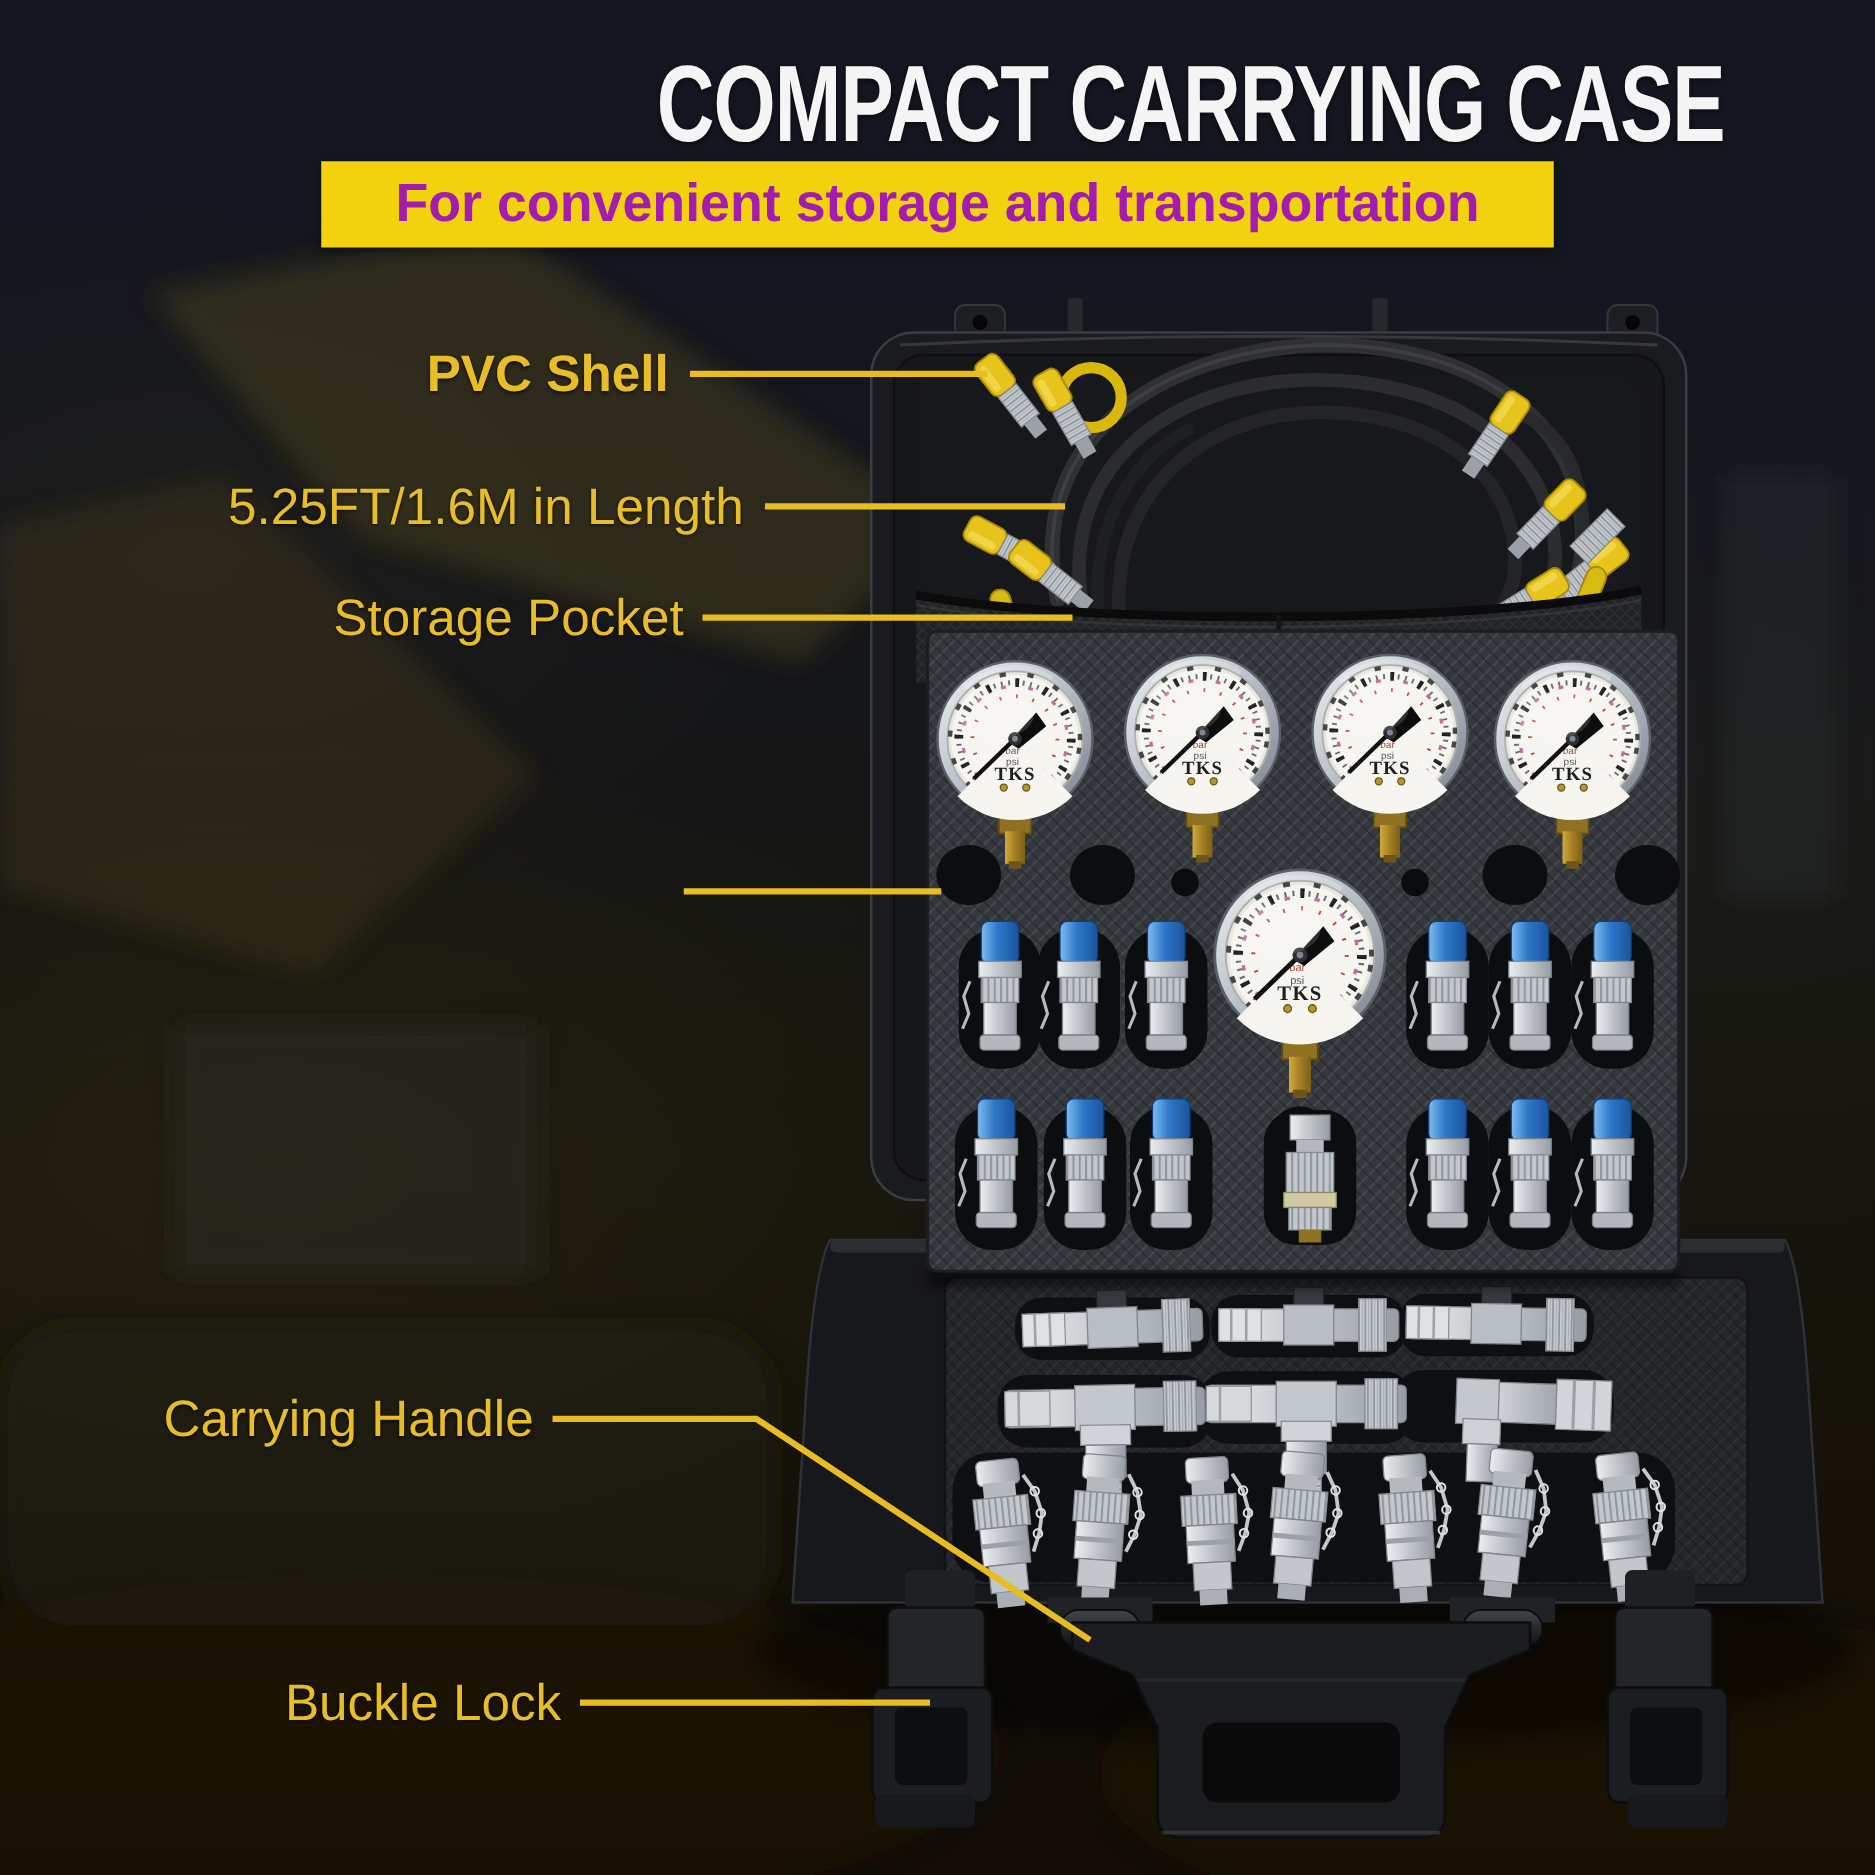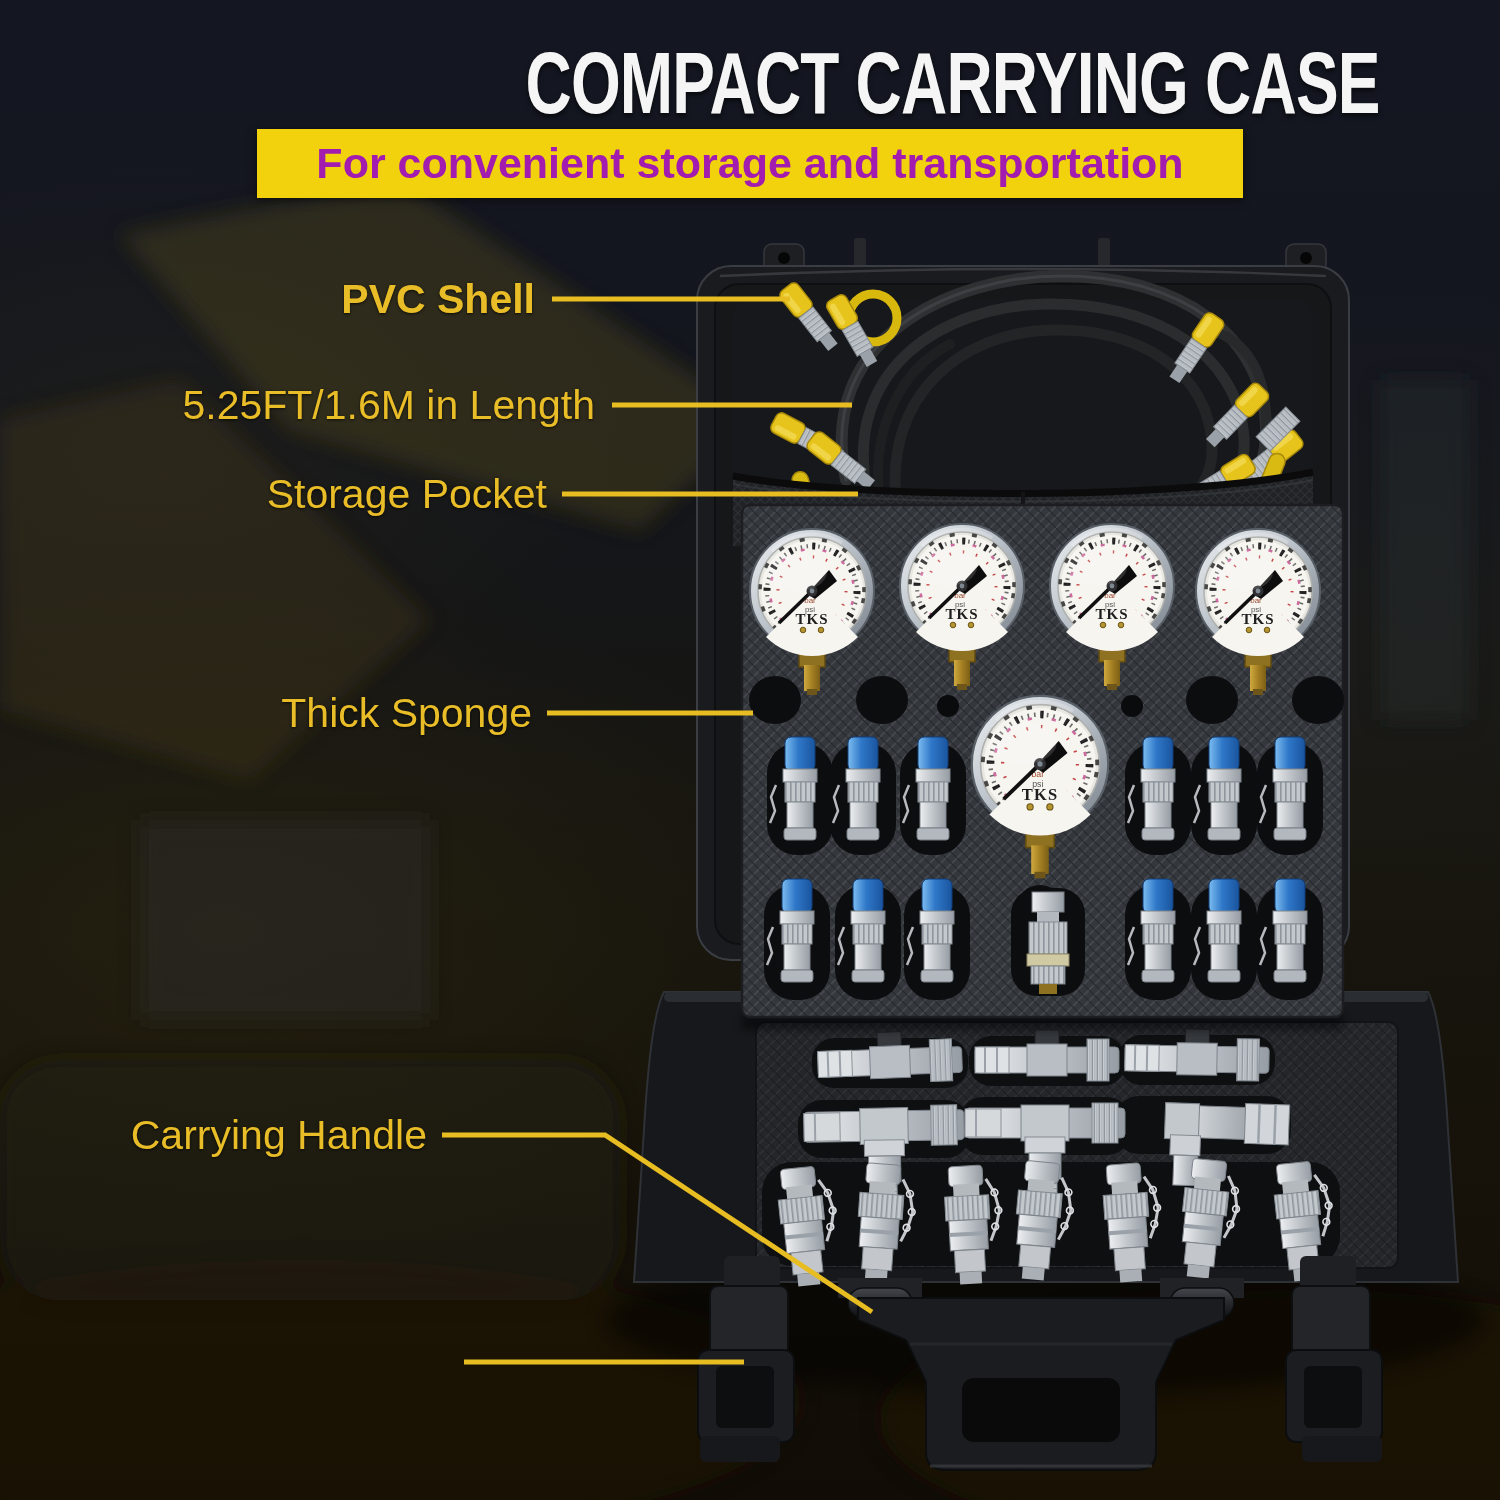--- a/index.html
+++ b/index.html
@@ -388,16 +388,16 @@
     <div class="title">COMPACT CARRYING CASE</div>
   </div>
 
   <div class="banner">
     <span>For convenient storage and transportation</span>
   </div>
 
   <div class="callout" style="top:273px;right:965px;font-weight:bold;">PVC Shell</div>
   <div class="callout" style="top:379px;right:905px;">5.25FT/1.6M in Length</div>
   <div class="callout" style="top:468px;right:953px;">Storage Pocket</div>
-  <div class="callout" style="top:687px;right:968px;">Thick Sponge</div>
   <div class="callout" style="top:1109px;right:1073px;">Carrying Handle</div>
+  <div class="callout" style="top:1336px;right:1051px;">Buckle Lock</div>
 
 </div>
 
 </body></html>

